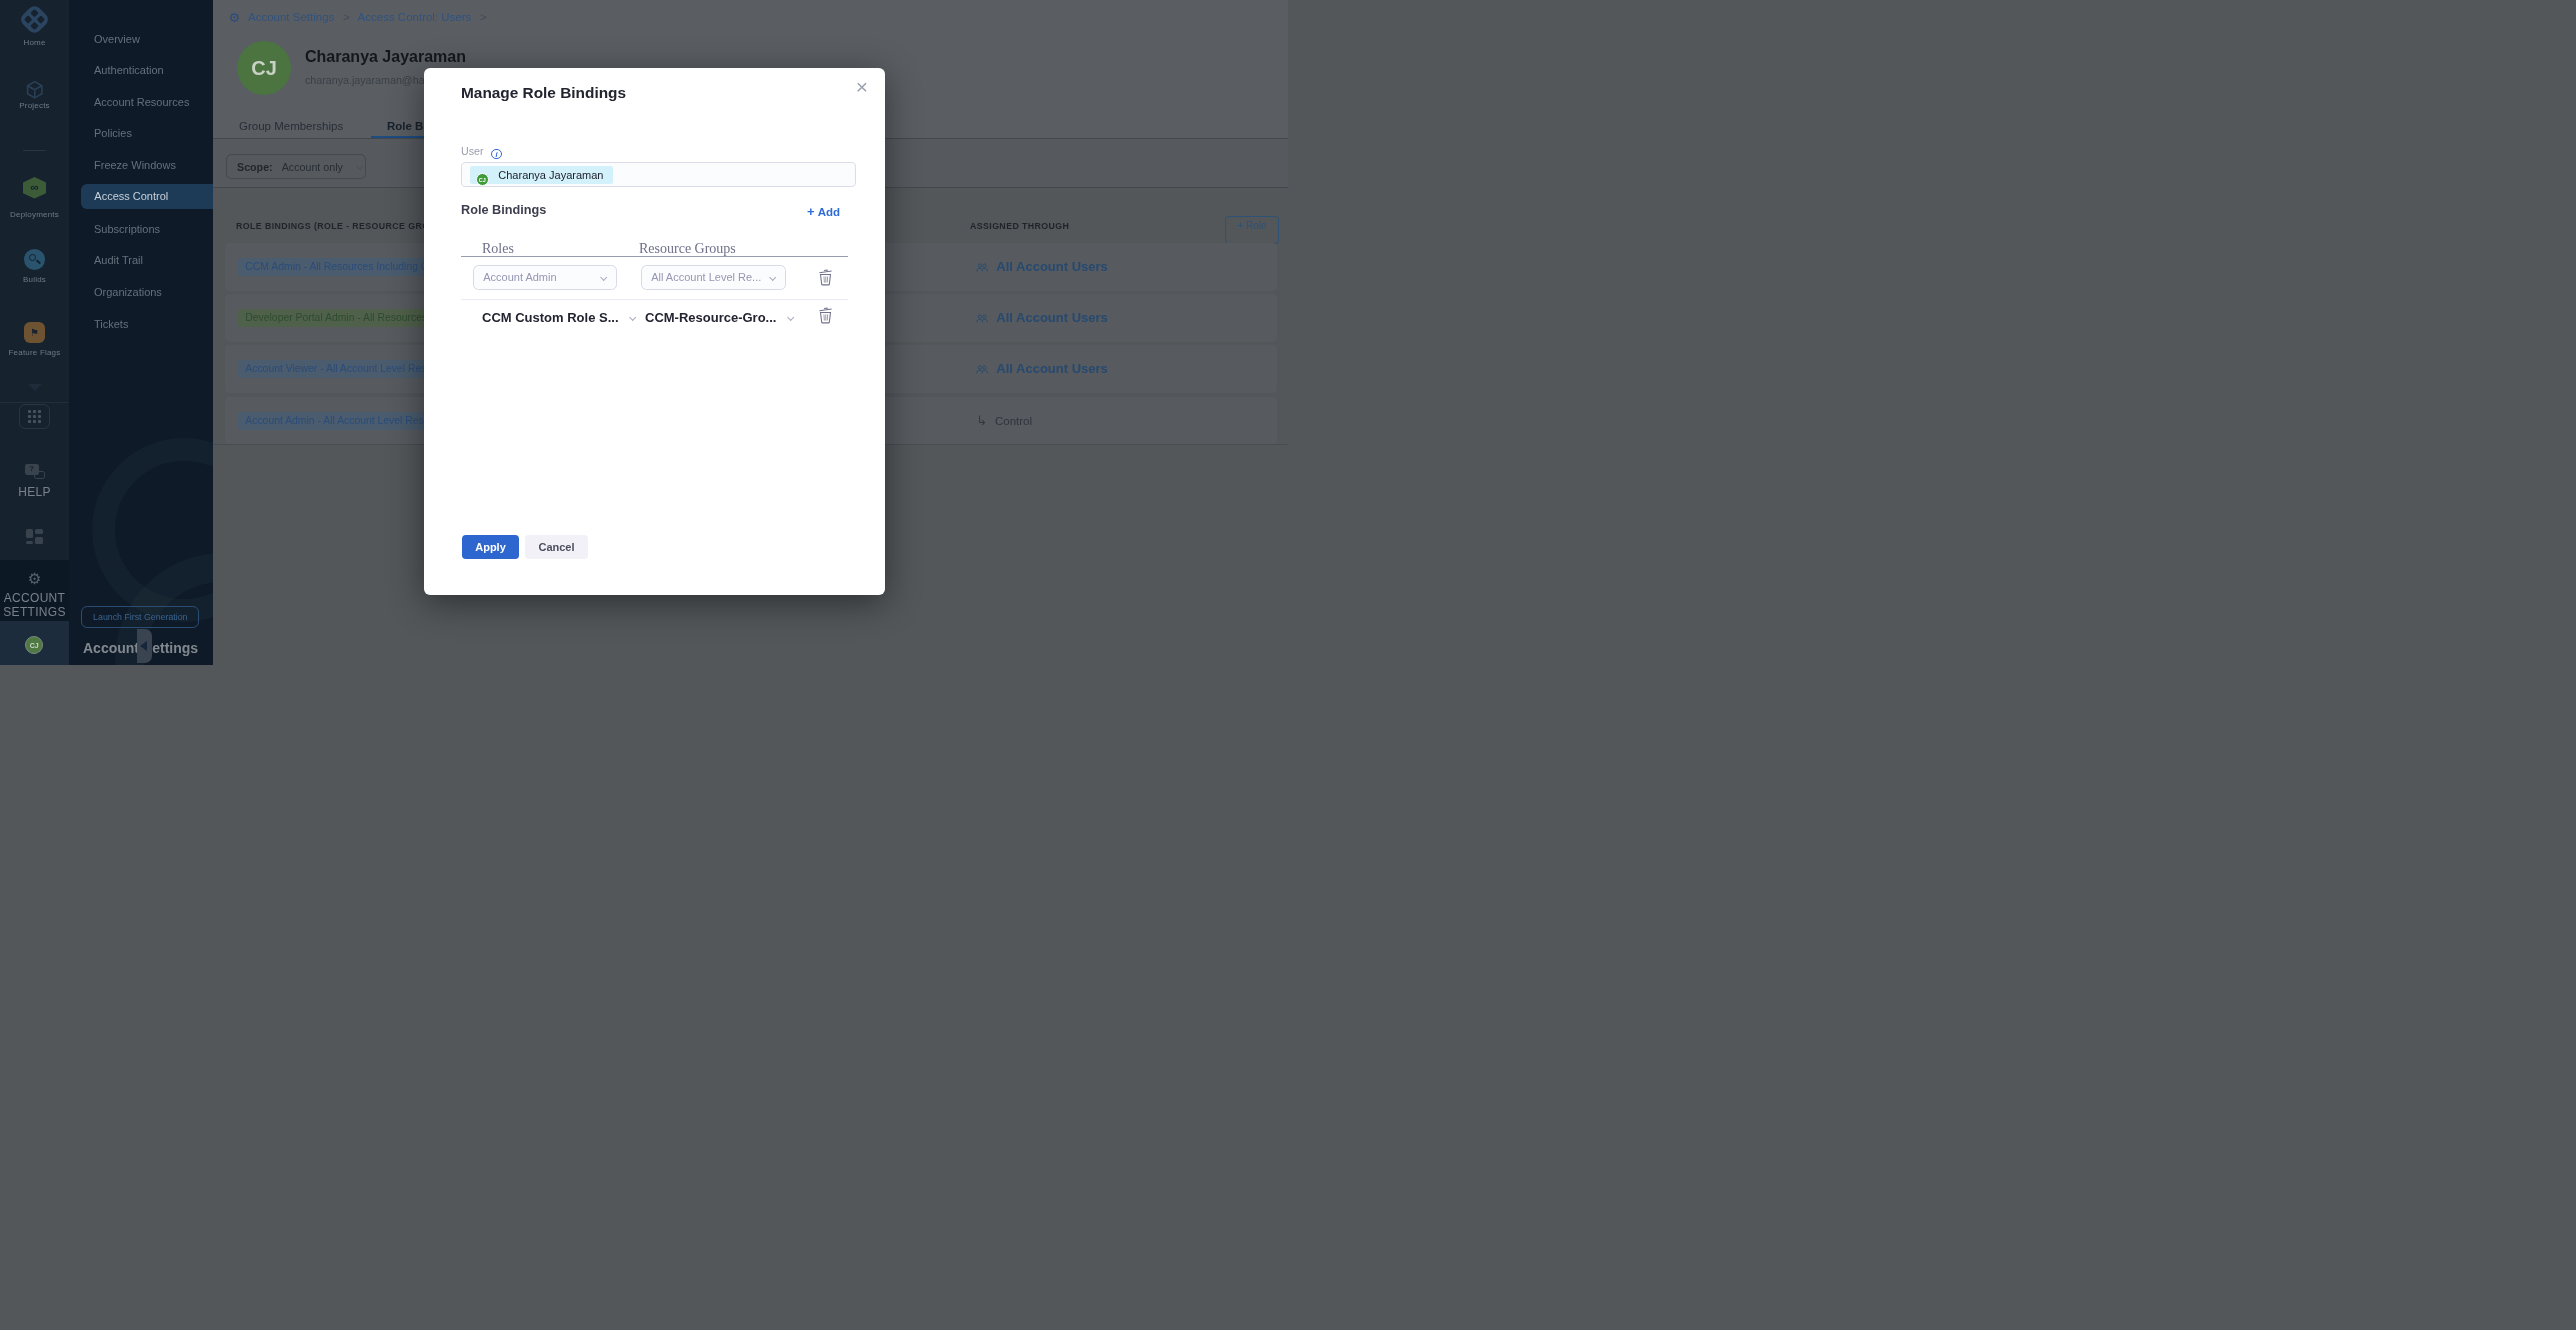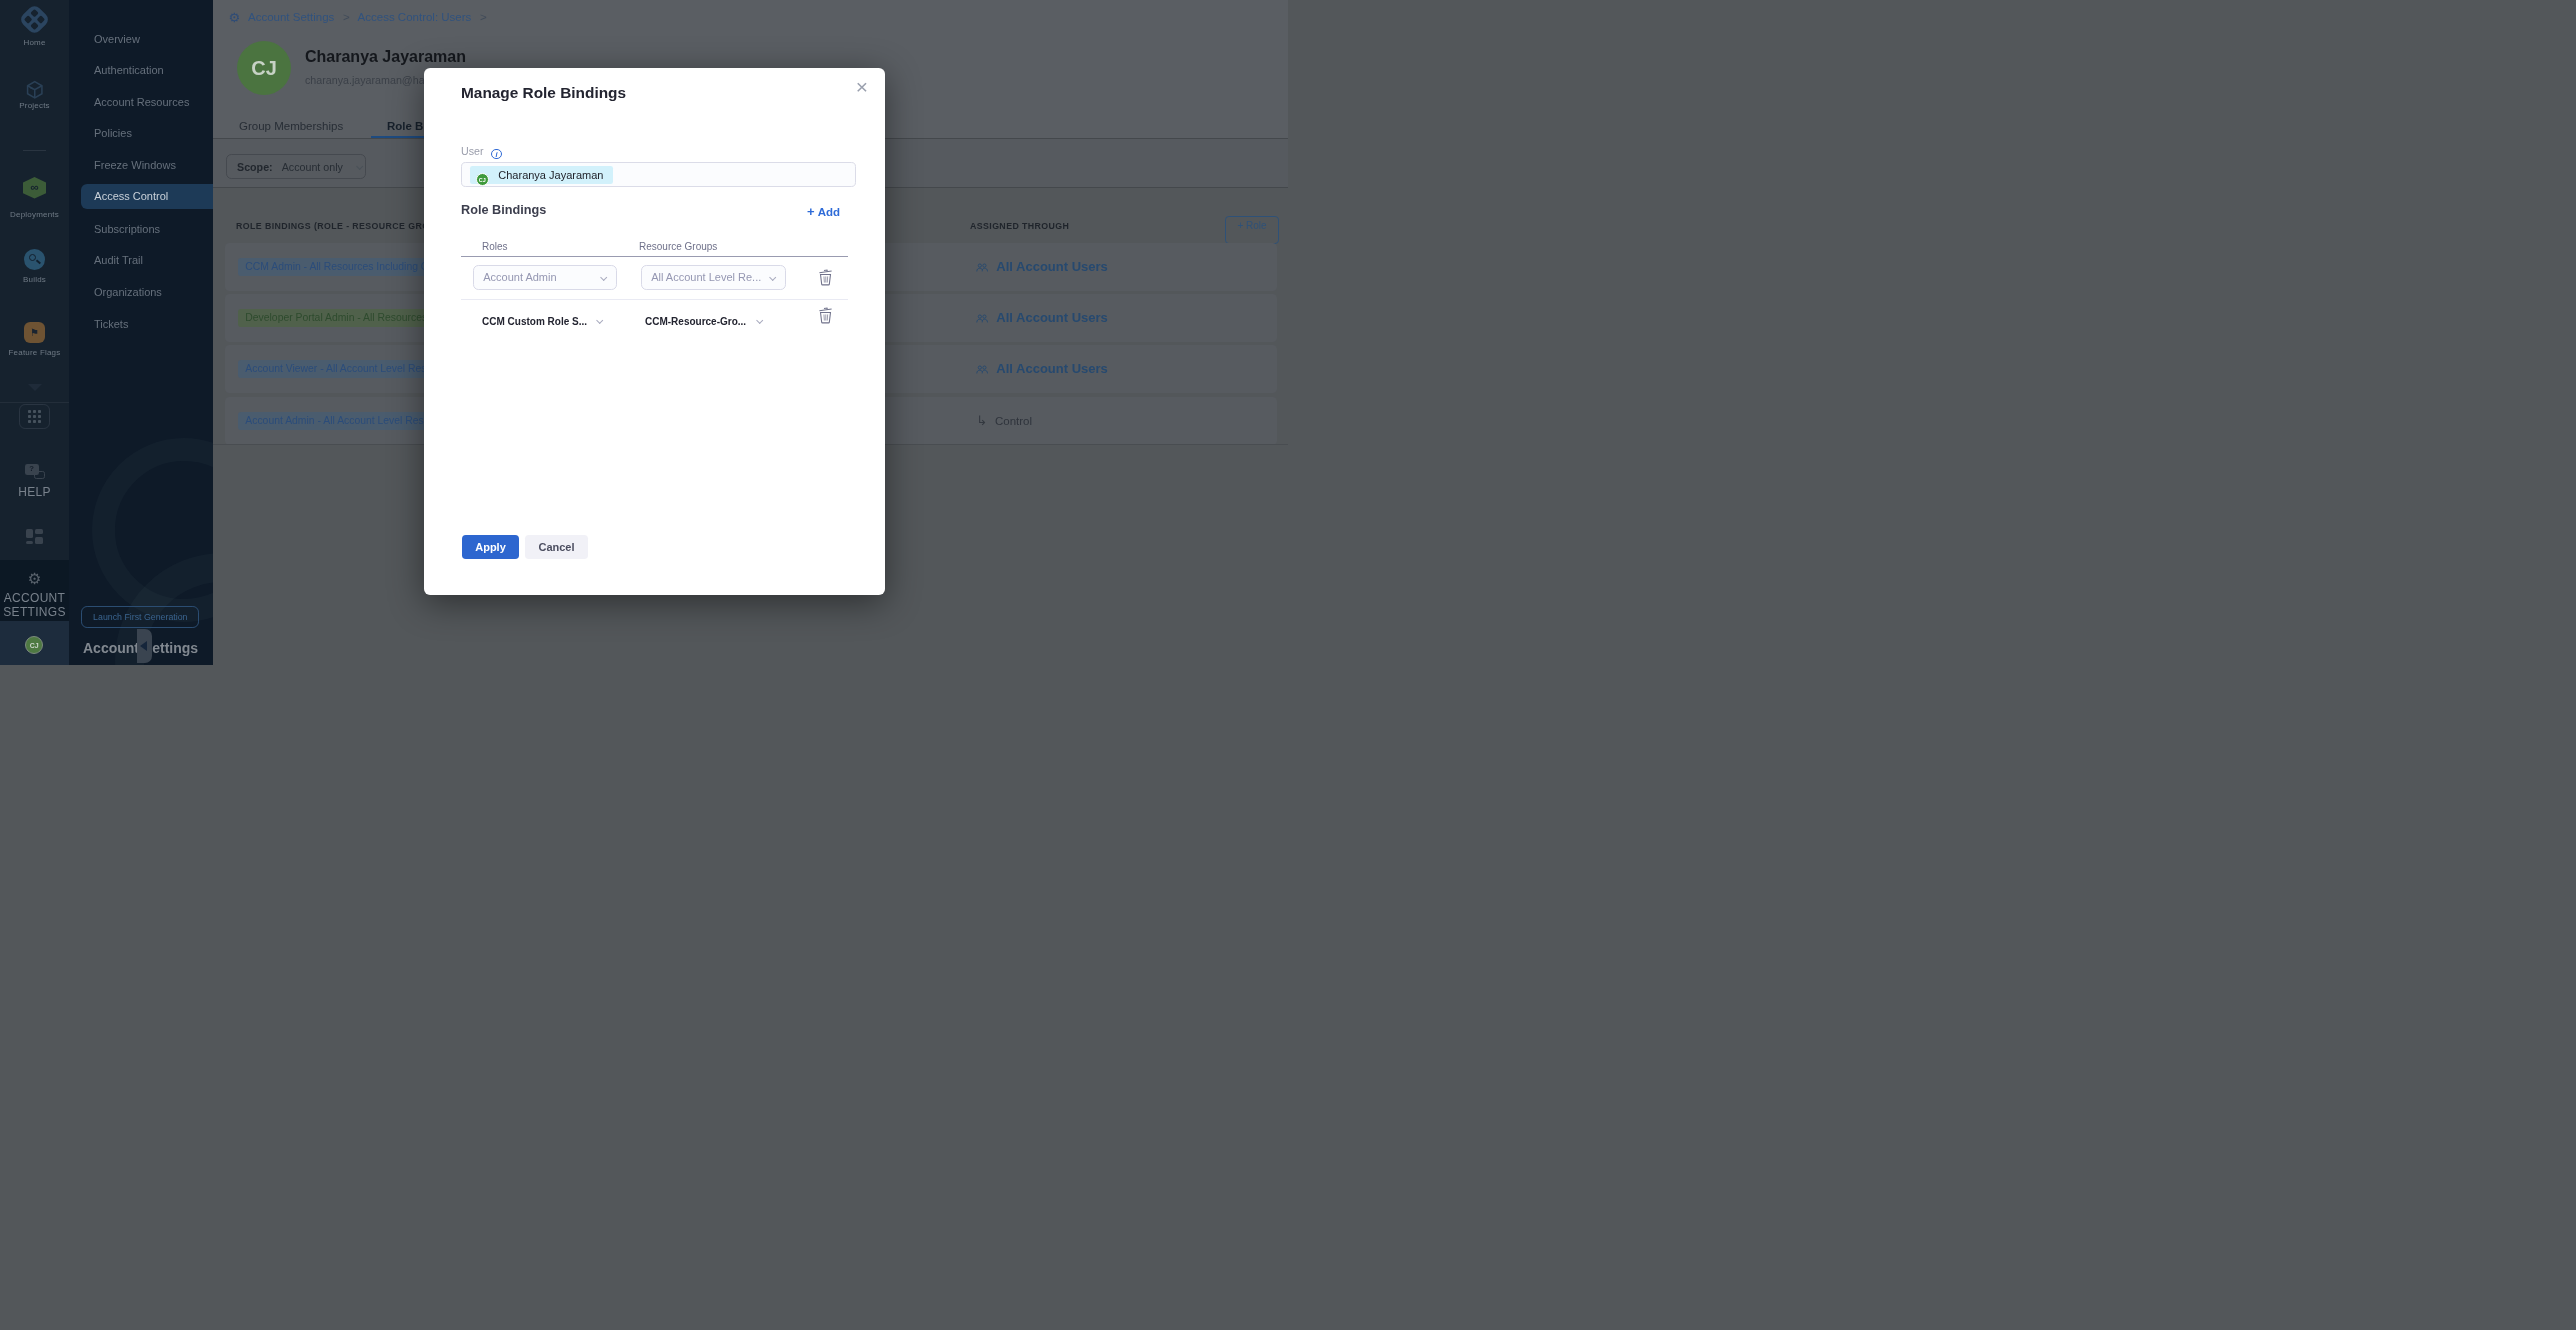--- a/index.html
+++ b/index.html
@@ -80,26 +80,26 @@
   .m-title { position:absolute; left:37px; top:16px; font-size:15.4px; font-weight:bold; color:#232430; }
   .m-userlabel { position:absolute; left:37px; top:77px; font-size:10.7px; color:#9a9dab; }
   .info-ic { display:inline-block; width:10.7px; height:10.7px; border:1.2px solid #2f6ad6; border-radius:50%; color:#2f6ad6; font-size:7.3px; font-style:italic; font-weight:bold; text-align:center; line-height:10px; margin-left:4.6px; vertical-align:-1.5px; }
   .m-field { position:absolute; left:37px; top:94px; width:395px; height:25px; border:0.8px solid #dbdce8; border-radius:4.6px; background:#fbfcfe; }
   .m-chip { position:absolute; left:8.4px; top:3.1px; height:18.4px; background:#d2f1fb; border-radius:2.3px; padding:0 9.2px 0 5.4px; line-height:18.4px; white-space:nowrap; }
   .m-chip .av { display:inline-block; width:13px; height:13px; border-radius:50%; background:#3e9a3b; border:1.2px solid #fff; color:#fff; font-size:5.4px; font-weight:bold; text-align:center; line-height:13px; vertical-align:-3.1px; margin-right:6.1px; }
   .m-chip .nm { font-size:11px; color:#1d1e26; }
   .m-sec { position:absolute; left:37px; top:135px; font-size:12.7px; font-weight:600; color:#3d3f4e; }
   .m-add { position:absolute; right:45px; top:136px; font-size:11.5px; color:#2e6bd8; font-weight:600; }
   .m-add .plus { font-size:13px; margin-right:3.1px; font-weight:bold; }
-  .m-colhead { position:absolute; top:173px; font-size:10px; color:#6f718a; }
+  .m-colhead { position:absolute; top:173px; font-size:14px; color:#6f718a;font-family:Liberation Serif, serif; }
   .m-div1 { position:absolute; left:37px; top:188px; width:387px; height:0.8px; background:#999bb0; }
   .m-select { position:absolute; top:197px; height:24.6px; border:0.8px solid #d9dae8; border-radius:5.4px; background:#fbfcfe; font-size:11px; color:#9597b2; line-height:23px; padding-left:9.2px; white-space:nowrap; }
   .m-select .chev, .m-rowtxt .chev { border-color:#a9abbf; margin-left:7.7px; }
   .m-div2 { position:absolute; left:37px; top:231px; width:387px; height:0.8px; background:#e9eaf3; }
-  .m-rowtxt { position:absolute; top:248px; font-size:10px; color:#232430; font-weight:600; white-space:nowrap; }
+  .m-rowtxt { position:absolute; top:242px; font-size:13px; color:#232430; font-weight:600; white-space:nowrap; }
   .trash { position:absolute; left:393px; width:17px; height:18.4px; }
   .m-apply { position:absolute; left:38px; top:467px; width:57px; height:24px; background:#2d66cf; border:none; border-radius:3.8px; color:#fff; font-size:11px; font-weight:bold; font-family:"Liberation Sans",sans-serif; }
   .m-cancel { position:absolute; left:101px; top:467px; width:63px; height:24px; background:#f1f1f7; border:none; border-radius:3.8px; color:#4c4e60; font-size:11px; font-weight:600; font-family:"Liberation Sans",sans-serif; }
 </style>
 </head>
 <body>
 
 <div id="stage">
 
   <div id="rail">

